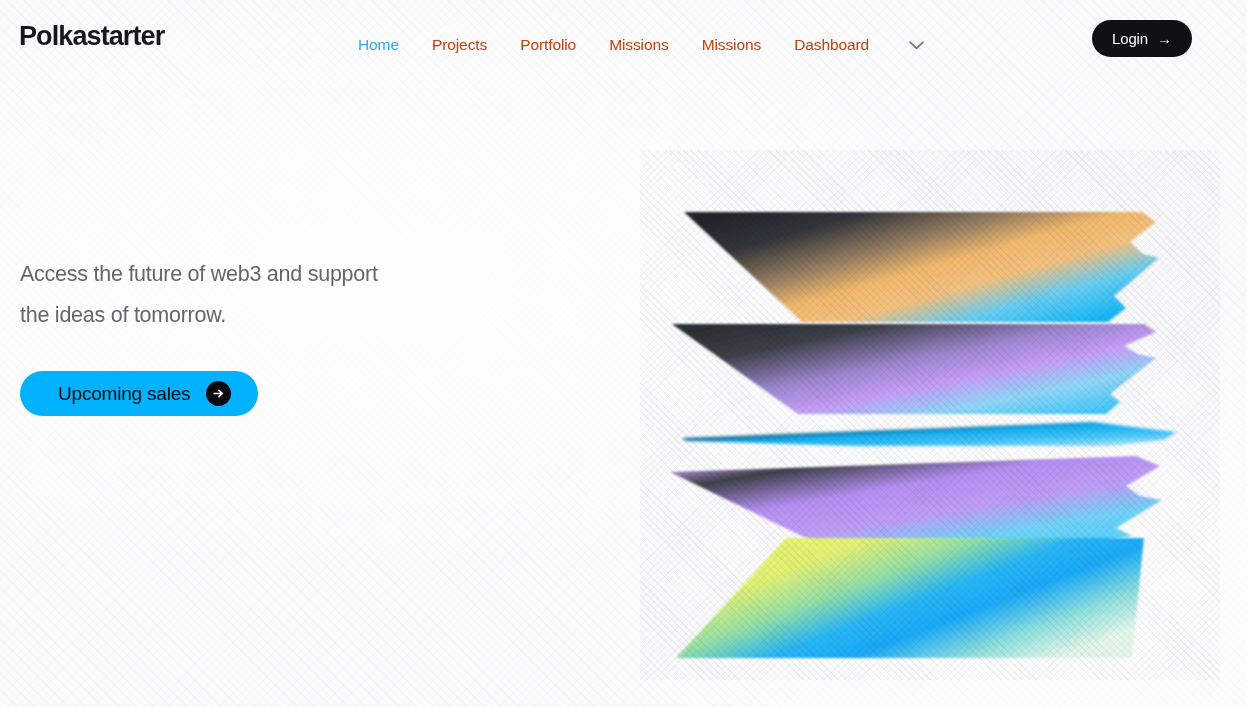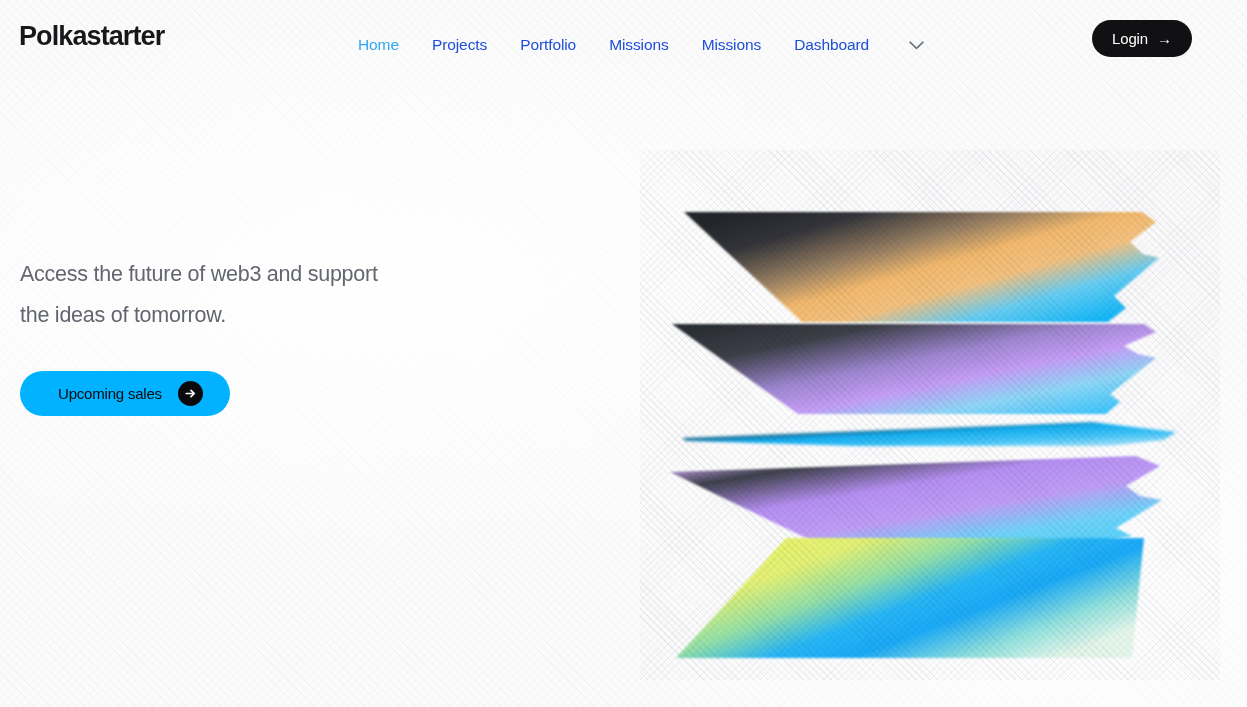--- a/index.html
+++ b/index.html
@@ -73,21 +73,21 @@
     position: absolute;
     left: 347px;
     top: 11px;
     display: flex;
     align-items: center;
     gap: 11px;
     margin-top: 23px;
   }
   .nav-item {
     font-size: 15.5px;
-    color: #1d4ed8;
+    color: #c2410c;
     letter-spacing: -0.1px;
     padding: 0 11px;
     cursor: pointer;
     white-space: nowrap;
     line-height: 22px;
   }
   .nav-item.is-active { color: #2fa8f0; }
   .nav-caret {
     display: inline-flex;
     align-items: center;
@@ -148,21 +148,21 @@
 
   .cta-button {
     margin-top: 34px;
     height: 45px;
     padding: 0 27px 0 38px;
     border: none;
     border-radius: 29px;
     background: #00b2ff;
     color: #0a0a0c;
     font-family: "Liberation Sans", sans-serif;
-    font-size: 15px;
+    font-size: 19px;
     letter-spacing: -0.2px;
     display: inline-flex;
     align-items: center;
     gap: 16px;
     cursor: pointer;
     line-height: 1;
     justify-content: space-between;
   }
   .cta-arrow-badge {
     width: 25px;

